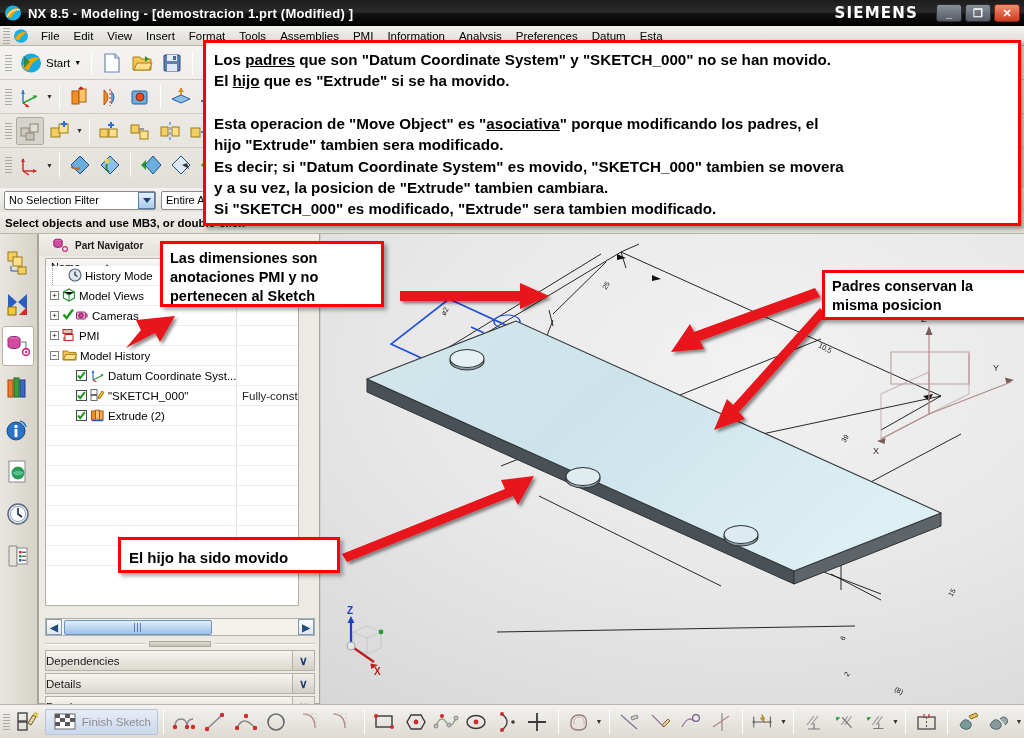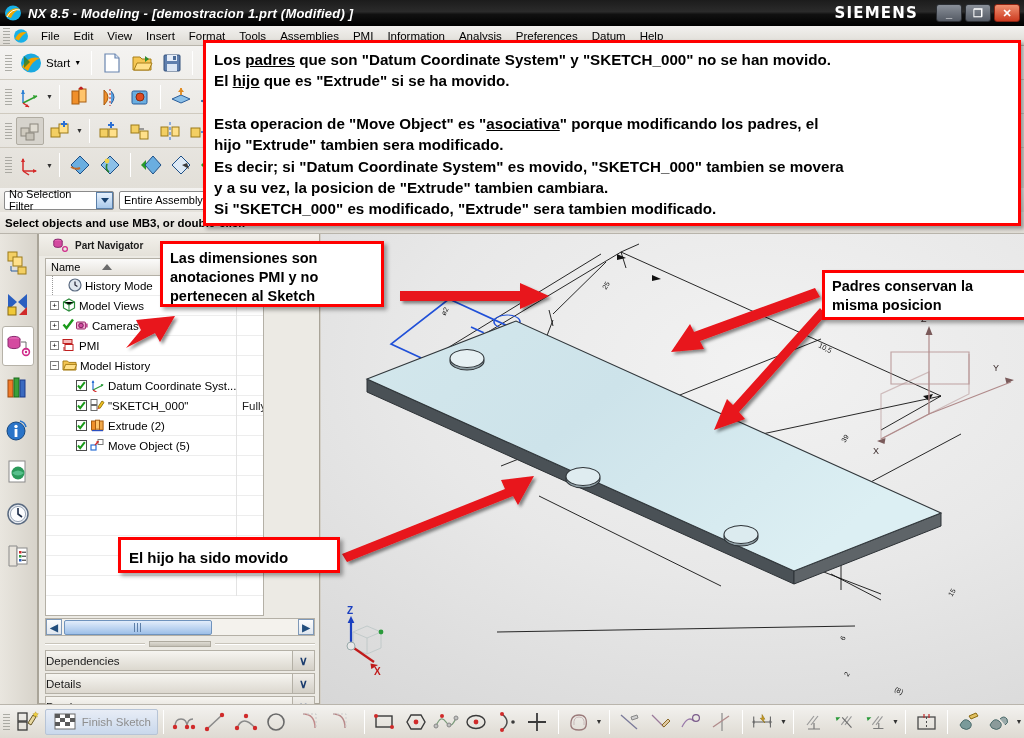--- a/index.html
+++ b/index.html
@@ -13,21 +13,21 @@
 
   
   .titlebar {
     position: absolute; left: 0; top: 0; width: 1024px; height: 26px;
     background: linear-gradient(to bottom, #1c1c1c 0%, #2b2b2b 45%, #111 55%, #000 100%);
     display: flex; align-items: center;
   }
   .title-icon { width: 18px; height: 18px; margin-left: 4px; position: relative; }
   .title-text {
     color: #fff; font-size: 13px; font-weight: bold; margin-left: 6px;
-    letter-spacing: 0.2px; white-space: nowrap; font-style: italic;
+    letter-spacing: 0.2px; white-space: nowrap;
   }
   .siemens {
     position: absolute; right: 106px; top: 4px;
     color: #fff; font-weight: bold; font-size: 15px; letter-spacing: 1.2px;
     font-family: "DejaVu Sans", sans-serif;
   }
   .wbtns { position: absolute; right: 4px; top: 4px; display: flex; gap: 3px; }
   .wbtn {
     width: 26px; height: 18px; border-radius: 3px;
     background: linear-gradient(to bottom,#8a9099,#545a64);
@@ -109,21 +109,21 @@
   .pn-title span { font-size:10px; font-weight:bold; color:#1c1c1c; margin-left:7px;}
   .pn-body { position:absolute; left:6px; top:24px; width:270px; height:578px; }
   .pn-head {
     height:18px; display:flex; align-items:center;
     background:linear-gradient(to bottom,#fbfbfa,#e6e3dc);
     border:1px solid #b4b0a6; font-size:11px; padding-left:5px; color:#000;
   }
   .tri-up { width:0;height:0;border-left:5px solid transparent;border-right:5px solid transparent;
             border-bottom:6px solid #6b6b6b; margin-left:22px;}
   .tree {
-    position:absolute; left:0; top:18px; width:219px; height:340px;
+    position:absolute; left:0; top:8px; width:254px; height:340px;
     background:#fff; border:1px solid #b4b0a6; border-top:none; overflow:hidden;
   }
   .trow { height:20px; display:flex; align-items:center; font-size:11.5px; color:#000;
           border-bottom:1px solid #ededed; position:relative; }
   .trow .colsep { position:absolute; left:190px; top:0; width:1px; height:20px; background:#e3e3e3; }
   .expander { width:9px;height:9px;border:1px solid #7f7f7f;background:#fff;
               font-size:8px;line-height:7px;text-align:center;color:#000;margin-right:3px;}
   .dotted { width:14px; height:20px; position:relative; }
   .dotted::before { content:""; position:absolute; left:6px; top:0; bottom:0; width:1px;
                     background-image: repeating-linear-gradient(to bottom,#999 0 1px,transparent 1px 2px);}
@@ -234,21 +234,21 @@
     <span class="menu-item">View</span>
     <span class="menu-item">Insert</span>
     <span class="menu-item">Format</span>
     <span class="menu-item">Tools</span>
     <span class="menu-item">Assemblies</span>
     <span class="menu-item">PMI</span>
     <span class="menu-item">Information</span>
     <span class="menu-item">Analysis</span>
     <span class="menu-item">Preferences</span>
     <span class="menu-item">Datum</span>
-    <span class="menu-item">Help</span>
+    <span class="menu-item">Esta</span>
   </div>
 
   <div class="toolbar-area">
 
     <div class="tbrow">
       <span class="grip"></span>
       <div class="tbtn" style="width:auto;padding:0 3px;">
         <svg width="22" height="22" viewBox="0 0 22 22">
           <ellipse cx="11" cy="11" rx="10" ry="9.5" fill="#1aa9e0"></ellipse>
           <path d="M2 15 Q8 3 20 6 Q12 9 8 19 Z" fill="#f4a300"></path>
@@ -477,21 +477,21 @@
       <div class="tbtn">
         <svg width="24" height="24" viewBox="0 0 24 24">
             <path d="M2 12 l5 -5 v10 z" fill="#2a9a2a"></path>
             <path d="M14 4 l8 8 l-8 8 l-8 -8 z" fill="#9fc7ea" stroke="#1d4f86"></path>
           </svg>
       </div>
     </div>
   </div>
 
   <div class="selrow">
-    <div class="combo" style="width:110px;">
+    <div class="combo" style="width:152px;">
       <span>No Selection Filter</span>
       <span class="cbtn">
           <span class="cue"></span>
         </span>
     </div>
     <div class="combo" style="width:120px;">
       <span>Entire Assembly</span>
     </div>
   </div>
   <div class="statusbar">
@@ -712,38 +712,20 @@
             <svg width="15" height="14" viewBox="0 0 15 14">
                 <rect x="1.5" y="3" width="4" height="9" fill="#f08f2a" stroke="#a85c10"></rect>
                 <rect x="5.5" y="2.2" width="4" height="9" fill="#ffc46b" stroke="#a85c10"></rect>
                 <rect x="9.5" y="3" width="3.6" height="9" fill="#f0a84a" stroke="#a85c10"></rect>
                 <path d="M2 12.6 h11" stroke="#2a4fc0" stroke-width="1.2"></path>
               </svg>
           </span>
           <span class="tlabel">Extrude (2)</span>
         </div>
 
-        <div class="trow">
-          <span class="colsep"></span>
-          <span style="width:30px"></span>
-          <span class="chk">
-            <svg width="9" height="9" viewBox="0 0 9 9">
-                <path d="M1 4.5 l2.2 2.6 l4.6 -6" stroke="#1a9a1a" stroke-width="2" fill="none"></path>
-              </svg>
-          </span>
-          <span>
-            <svg width="15" height="14" viewBox="0 0 15 14">
-                <rect x="1" y="7" width="5" height="5" fill="none" stroke="#2a6fd4" stroke-width="1.2"></rect>
-                <rect x="8" y="1.5" width="5" height="5" fill="none" stroke="#7a7a7a" stroke-width="1"></rect>
-                <path d="M5 7 l3.5 -3.5" stroke="#d02a2a" stroke-width="1.2"></path>
-                <path d="M9 3 l-2.6 0.3 l0.3 2.4 z" fill="#d02a2a"></path>
-              </svg>
-          </span>
-          <span class="tlabel">Move Object (5)</span>
-        </div>
         <div class="trow">
             <span class="colsep"></span>
           </div>
         <div class="trow">
             <span class="colsep"></span>
           </div>
         <div class="trow">
             <span class="colsep"></span>
           </div>
         <div class="trow">

